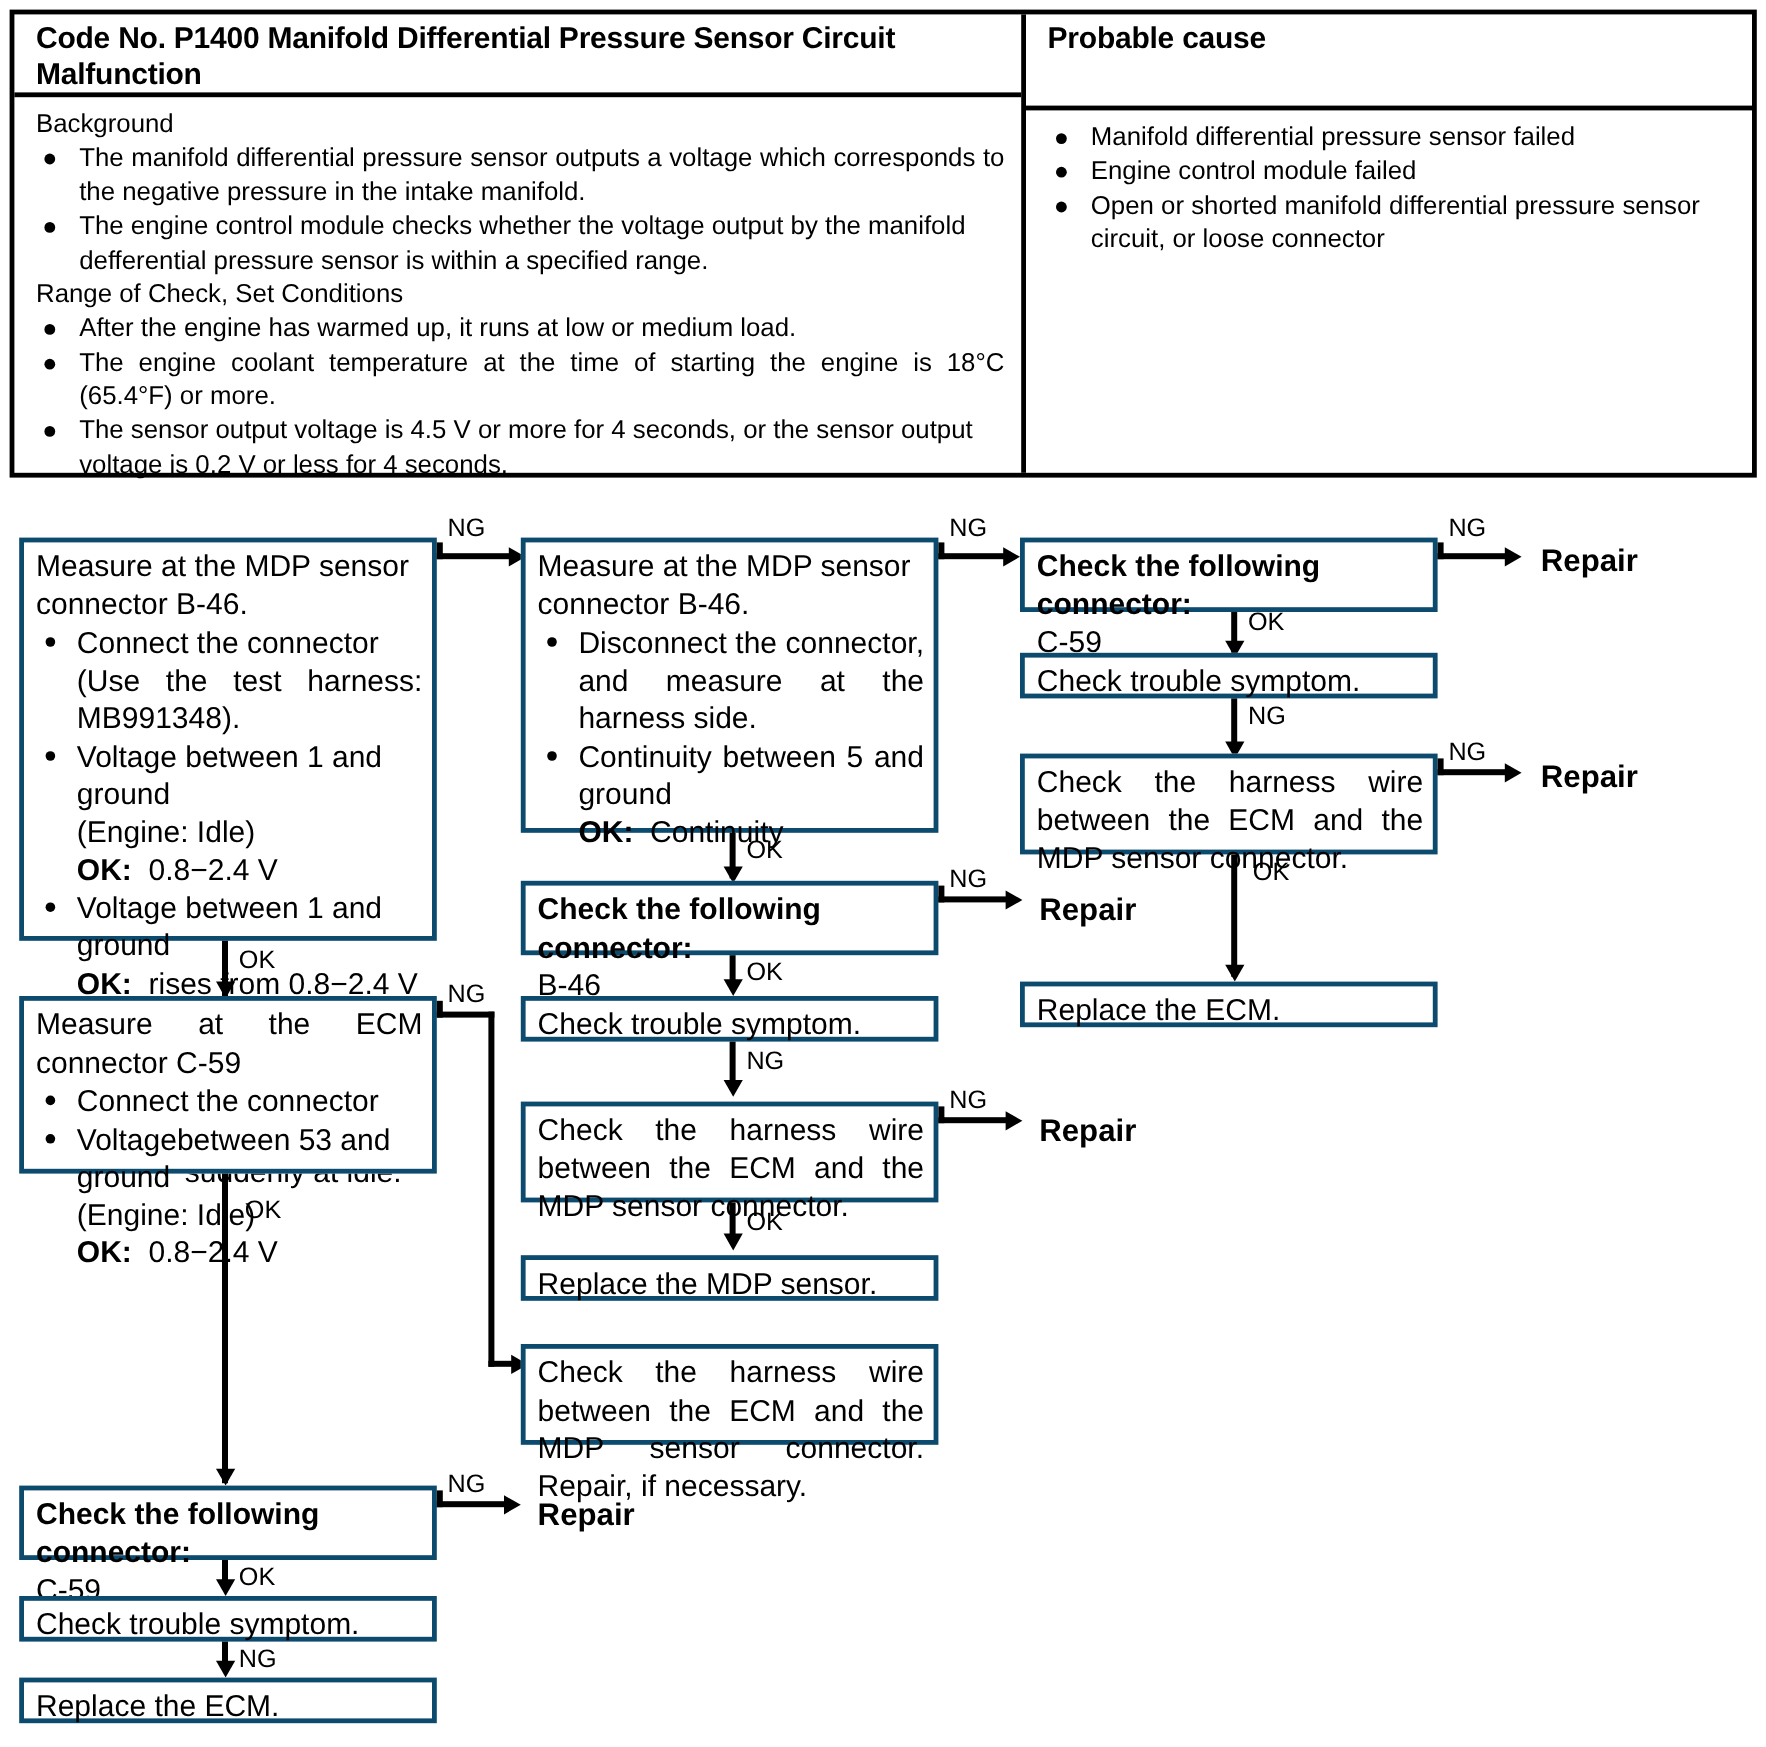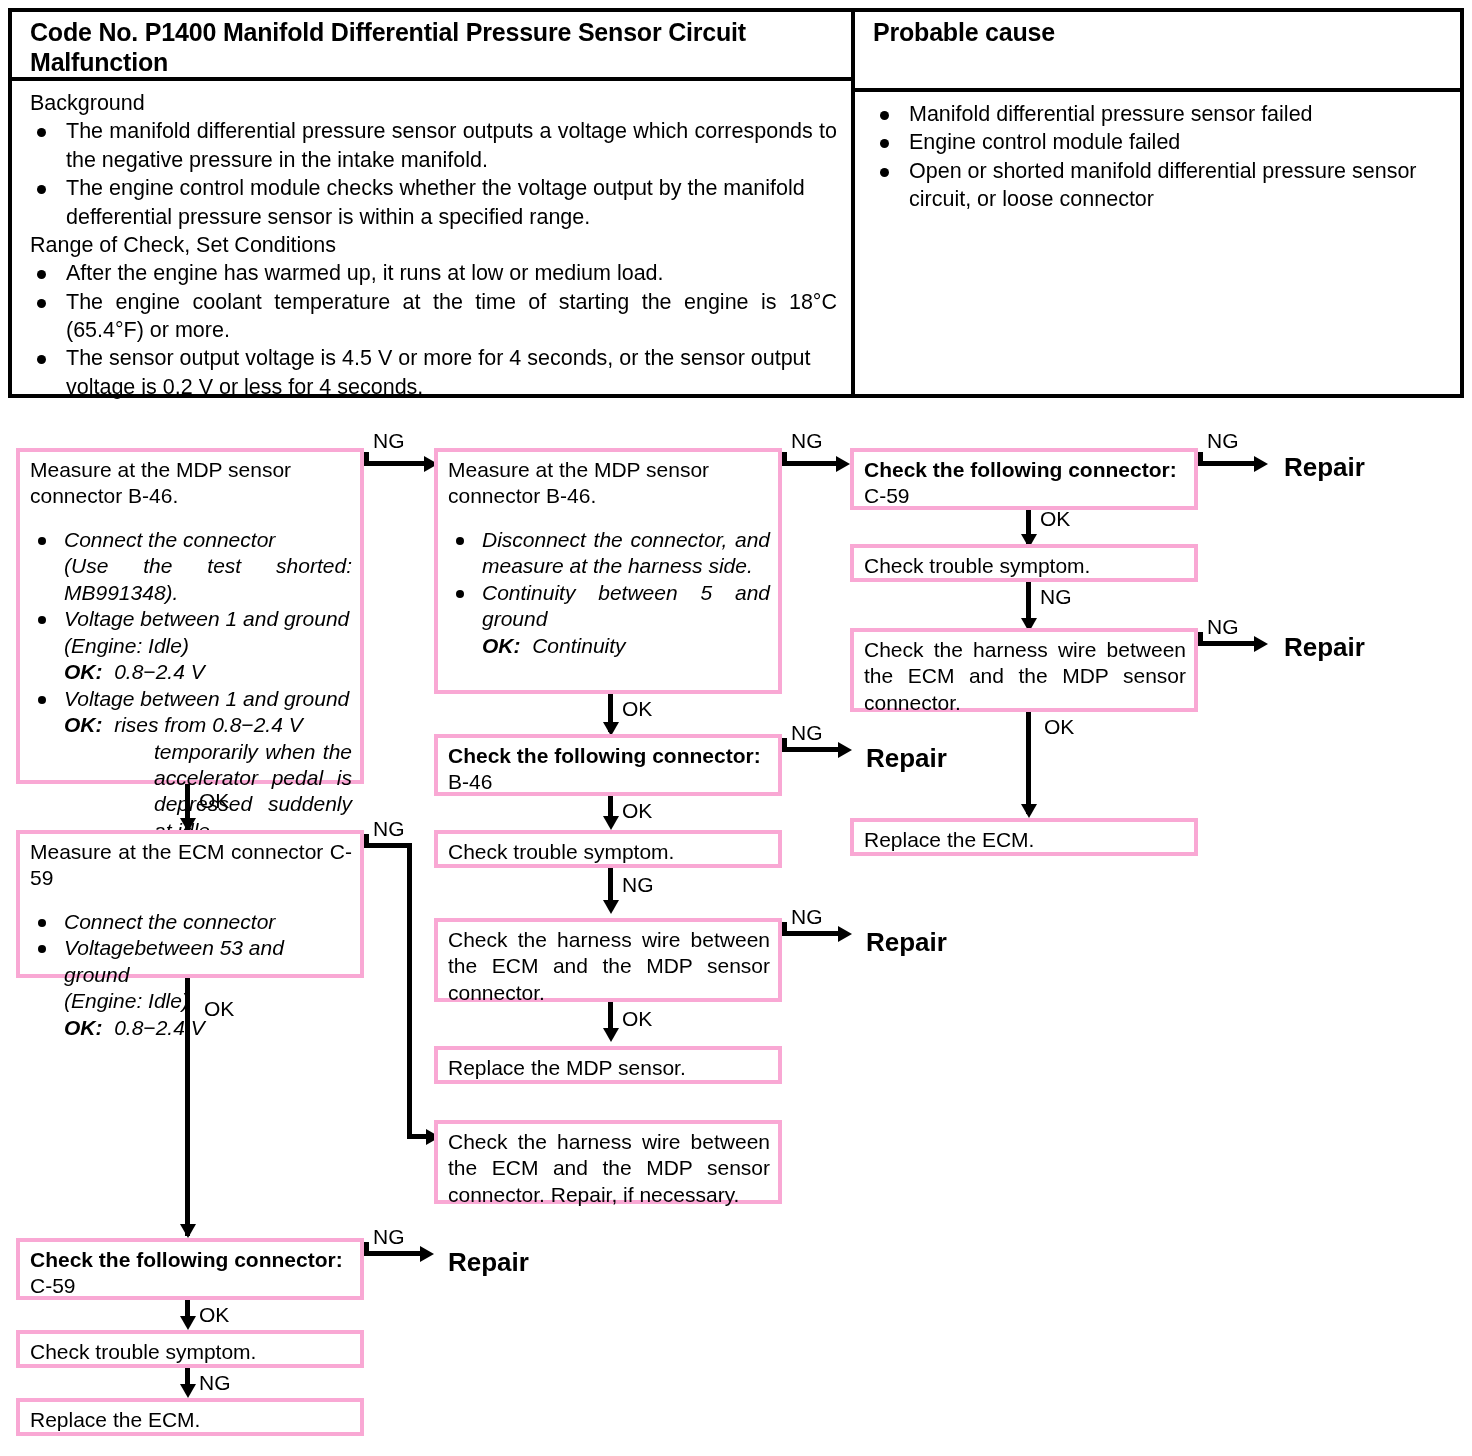--- a/index.html
+++ b/index.html
@@ -69,29 +69,29 @@
   .tt-body ul.bul > li { text-align: justify; }
   .tt-body ul.bul > li:last-child { text-align: left; }
   .pc-list > li { padding-left: 40px; }
   .pc-list > li::before { left: 12px; }
 
   
   .flow { position: absolute; left: 0; top: 0; width: 1472px; height: 1456px; }
 
   .node {
     position: absolute;
-    border: 4px solid #f9a8d4;
+    border: 4px solid #0c4a6e;
     background: #fff;
-    font-size: 21px;
+    font-size: 25px;
     line-height: 1.26;
     padding: 5px 8px 5px 10px;
   }
   .node .ttl { display: block; }
   .node .ttl.b { font-weight: bold; }
-  .node ul.bul { margin-top: 17px; font-style: italic; }
+  .node ul.bul { margin-top: 1px; }
   .node ul.bul > li { padding-left: 34px; }
   .node ul.bul > li::before { left: 8px; top: 10px; width: 8px; height: 8px; }
   .ok-lbl { font-weight: bold; }
   .just { text-align: justify; }
   .ind2 { display: block; padding-left: 90px; }
 
   
   .vline, .hline {
     position: absolute; background: #000;
   }
@@ -156,21 +156,21 @@
   </div>
 </div>
 
 <div class="flow">
 
   <div class="node" style="left:16px; top:448px; width:348px; height:336px;">
     <span class="ttl">Measure at the MDP sensor connector B-46.</span>
     <ul class="bul">
       <li>
         <span>Connect the connector</span>
-        <span class="just" style="display:block">(Use the test shorted: MB991348).</span>
+        <span class="just" style="display:block">(Use the test harness: MB991348).</span>
       </li>
       <li>
         <span>Voltage between 1 and ground</span>
         <span style="display:block">(Engine: Idle)</span>
         <span style="display:block"><b class="ok-lbl">OK:</b>&nbsp;&nbsp;<span>0.8−2.4 V</span></span>
       </li>
       <li>
         <span>Voltage between 1 and ground</span>
         <span style="display:block"><b class="ok-lbl">OK:</b>&nbsp;&nbsp;<span>rises from 0.8−2.4 V</span></span>
         <span class="ind2 just">temporarily when the accelerator pedal is depressed suddenly at idle.</span>

